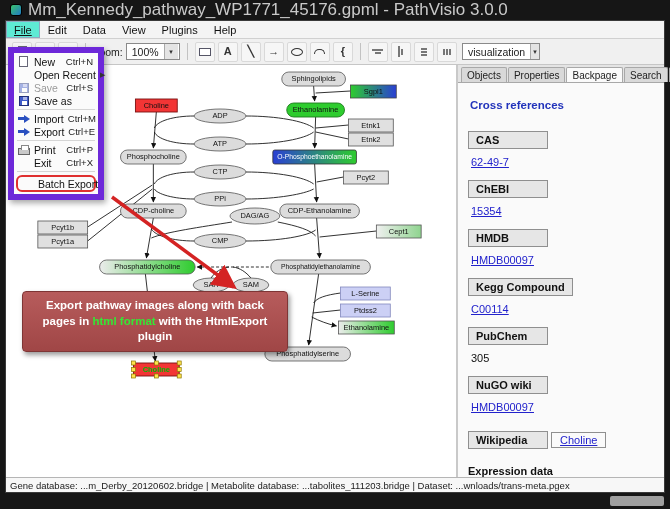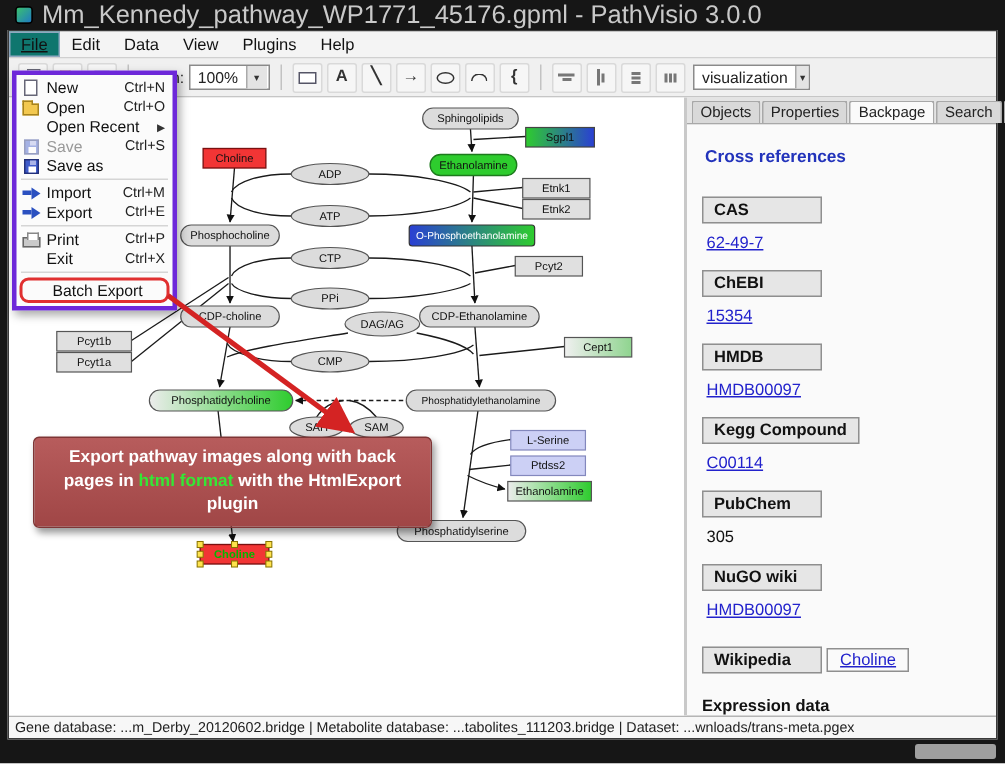--- a/index.html
+++ b/index.html
@@ -9,21 +9,21 @@
   
   .titlebar { height:20px; display:flex; align-items:center; gap:6px; padding:0 10px; }
   .app-icon { width:12px; height:12px; border-radius:3px; background:linear-gradient(135deg,#3bc26d,#1f7ac4); border:1px solid #000; }
   .title-text { color:#c9c9c9; font-size:17px; white-space:nowrap; }
 
   
   .app { position:absolute; left:5px; right:5px; top:20px; bottom:16px; background:#f0f0f0; border:1px solid #3a3a3a; display:flex; flex-direction:column; }
 
   .menubar { height:18px; background:#f4f4f4; border-bottom:1px solid #d0d0d0; display:flex; font-size:11px; color:#111; }
   .mi { padding:2px 8px; display:flex; align-items:center; }
-  .mi.active { background:#0f766e; border:1px solid #8fa8c0; padding:1px 7px;text-decoration:underline; }
+  .mi.active { background:#5eead4; border:1px solid #8fa8c0; padding:1px 7px;text-decoration:underline; }
 
   .toolbar { height:26px; background:#f0f0f0; border-bottom:1px solid #c6c6c6; display:flex; align-items:center; padding:0 6px; gap:3px; font-size:10.5px; color:#222; }
   .tsep { width:1px; height:17px; background:#c2c2c2; margin:0 4px; flex:0 0 auto; }
   .tbtn { width:20px; height:20px; display:flex; align-items:center; justify-content:center; border:1px solid #d9d9d9; background:#f6f6f6; border-radius:2px; flex:0 0 auto; }
   .combo { height:17px; background:#fff; border:1px solid #8a8a8a; display:flex; align-items:center; padding-left:5px; }
   .combo-arrow { width:14px; height:15px; background:#e4e4e4; border-left:1px solid #aaa; display:flex; align-items:center; justify-content:center; font-size:7px; color:#333; margin-left:5px; }
   .zoom-combo { width:54px; }
   .vis-combo { width:78px; margin-left:auto; margin-right:118px; }
   .ti-glyph { font-size:11px; font-weight:bold; color:#333; line-height:1; }
   .ti-rect { width:12px; height:8px; border:1px solid #556; background:#fff; }
@@ -65,21 +65,21 @@
   .xref-label { display:inline-block; min-width:80px; background:#e6e6e6; border:1px solid #8f8f8f; padding:2px 7px; font-weight:bold; font-size:11px; color:#111; }
   .xref-value { margin:7px 0 0 3px; font-size:11px; color:#111; }
   .xref-value.link { color:#2222cc; text-decoration:underline; }
   .xref-value.boxed { display:inline-block; border:1px solid #8f8f8f; padding:1px 8px; margin-left:0; }
   .panel-footer { font-weight:bold; margin-top:16px; color:#111; }
 
   .statusbar { height:15px; background:#f7f7f7; border-top:1px solid #b5b5b5; font-size:9.5px; color:#222; display:flex; align-items:center; padding:0 4px; white-space:nowrap; overflow:hidden; }
   .resize-grip { position:absolute; right:6px; bottom:3px; width:54px; height:10px; background:#9f9f9f; border-radius:2px; }
 
   
-  .file-menu { position:absolute; left:8px; top:47px; width:110px; background:#fbfbfb; border:3px solid #6d28d9; box-shadow:2px 3px 6px rgba(0,0,0,.35); z-index:30; padding:2px 0; font-size:10.5px; color:#111; }
+  .file-menu { position:absolute; left:8px; top:47px; width:96px; background:#fbfbfb; border:6px solid #6d28d9; box-shadow:2px 3px 6px rgba(0,0,0,.35); z-index:30; padding:2px 0; font-size:10.5px; color:#111; }
   .fm-item { height:13px; display:flex; align-items:center; padding:0 5px 0 3px; gap:4px; }
   .fm-icon { width:13px; display:flex; justify-content:center; align-items:center; flex:0 0 auto; }
   .fm-label { flex:1; white-space:nowrap; }
   .fm-shortcut { color:#222; font-size:9.5px; }
   .fm-sub { font-size:7px; color:#333; }
   .fm-item.disabled .fm-label { color:#9a9a9a; }
   .fm-sep { height:1px; background:#d5d5d5; margin:2px 3px; }
   .fm-item.batch { border:2px solid #e03030; border-radius:6px; margin:3px 2px 0 2px; height:17px;align-items:flex-end; }
 
   
@@ -438,27 +438,20 @@
 
   <div class="file-menu">
     <div class="fm-item">
       <span class="fm-icon">
           <span class="mi-page"></span>
         </span>
       <span class="fm-label">New</span>
       <span class="fm-shortcut">Ctrl+N</span>
     </div>
     <div class="fm-item">
-      <span class="fm-icon">
-          <span class="mi-folder"></span>
-        </span>
-      <span class="fm-label">Open</span>
-      <span class="fm-shortcut">Ctrl+O</span>
-    </div>
-    <div class="fm-item">
       <span class="fm-icon"></span>
       <span class="fm-label">Open Recent</span>
       <span class="fm-sub">▶</span>
     </div>
     <div class="fm-item disabled">
       <span class="fm-icon">
           <span class="mi-disk dim"></span>
         </span>
       <span class="fm-label">Save</span>
       <span class="fm-shortcut">Ctrl+S</span>

